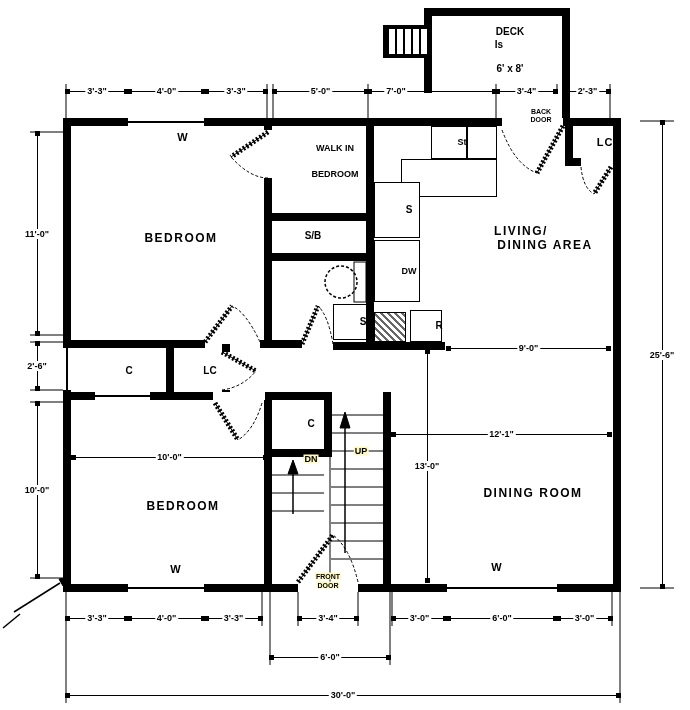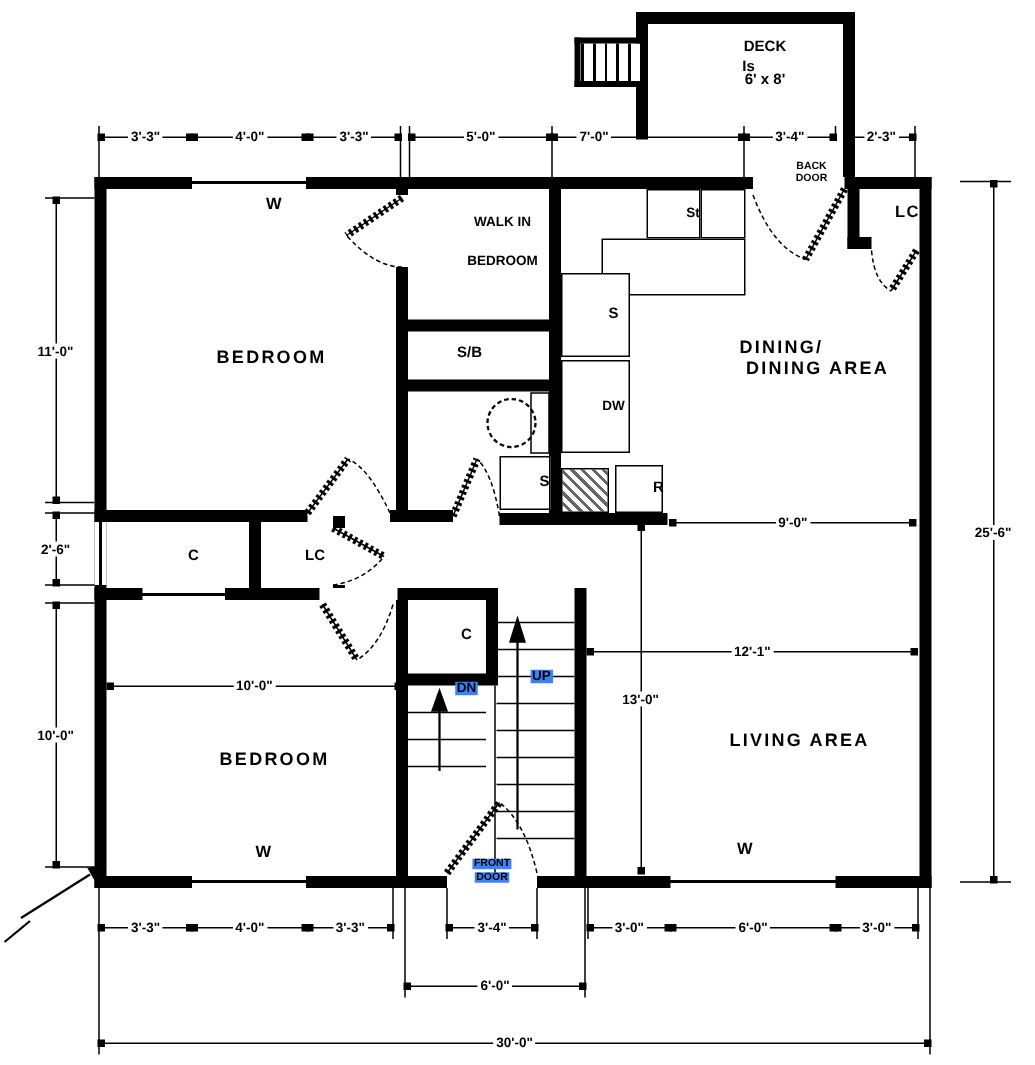--- a/index.html
+++ b/index.html
@@ -14,21 +14,21 @@
          background:repeating-linear-gradient(45deg,#fff 0 3px,#666 3px 5px);}
   .deck-stairs{position:absolute;border:4px solid #000;border-right:none;box-sizing:border-box;
          background:repeating-linear-gradient(90deg,#000 0 2px,#fff 2px 8px);}
   .lbl{position:absolute;transform:translate(-50%,-50%);font-weight:bold;line-height:1;
        text-align:center;white-space:nowrap;padding-left:26px;}
   .f7{font-size:7px;letter-spacing:0;}
   .f9{font-size:9px;}
   .f10{font-size:10px;}
   .f11{font-size:11px;letter-spacing:1px;}
   .f12{font-size:12px;letter-spacing:1.5px;}
-  .whitebg{background:#3b82f6;padding:0 1px;}
+  .whitebg{background:#fef9c3;padding:0 1px;}
   .dim-h{position:absolute;height:1px;background:#000;}
   .dim-h::before,.dim-h::after{content:"";position:absolute;top:-2px;width:5px;height:5px;background:#000;}
   .dim-h::before{left:-1px;} .dim-h::after{right:-1px;}
   .dim-label{position:absolute;background:#fff;padding:0 2px;font-size:9px;font-weight:bold;white-space:nowrap;}
   .dim-h .dim-label{left:50%;top:0;transform:translate(-50%,-50%);}
   .dim-h.lab-left .dim-label{left:28px;}
   .dim-v{position:absolute;width:1px;background:#000;}
   .dim-v::before,.dim-v::after{content:"";position:absolute;left:-2px;width:5px;height:5px;background:#000;}
   .dim-v::before{top:-1px;} .dim-v::after{bottom:-1px;}
   .dim-v .dim-label{top:50%;left:0;transform:translate(-50%,-50%);}
@@ -174,29 +174,29 @@
 
     <g stroke="#000" fill="#000">
       <line x1="14" y1="612" x2="60" y2="583" stroke-width="1.5"></line>
       <polygon points="70,577 63,586 59,579"></polygon>
       <line x1="3" y1="628" x2="20" y2="614" stroke-width="1.5"></line>
     </g>
   </svg>
 
   <div class="lbl f12" style="left:168px;top:238px">BEDROOM</div>
   <div class="lbl f12" style="left:170px;top:506px">BEDROOM</div>
-  <div class="lbl f12" style="left:520px;top:493px">LIVING AREA</div>
-  <div class="lbl f12" style="left:508px;top:231px">DINING/</div>
+  <div class="lbl f12" style="left:520px;top:493px">DINING ROOM</div>
+  <div class="lbl f12" style="left:508px;top:231px">LIVING/</div>
   <div class="lbl f12" style="left:532px;top:245px">DINING AREA</div>
   <div class="lbl f9" style="left:322px;top:148px">WALK IN</div>
   <div class="lbl f9" style="left:322px;top:174px">BEDROOM</div>
   <div class="lbl f10" style="left:300px;top:236px">S/B</div>
   <div class="lbl f10" style="left:497px;top:32px">DECK</div>
   <div class="lbl f10" style="left:486px;top:45px">Is</div>
-  <div class="lbl f10" style="left:497px;top:54px">6' x 8'</div>
+  <div class="lbl f10" style="left:497px;top:69px">6' x 8'</div>
   <div class="lbl f11" style="left:170px;top:137px">W</div>
   <div class="lbl f11" style="left:163px;top:569px">W</div>
   <div class="lbl f11" style="left:484px;top:567px">W</div>
   <div class="lbl f10" style="left:116px;top:371px">C</div>
   <div class="lbl f10" style="left:197px;top:371px">LC</div>
   <div class="lbl f10" style="left:298px;top:424px">C</div>
   <div class="lbl f11" style="left:592px;top:142px">LC</div>
   <div class="lbl f9" style="left:449px;top:142px">St</div>
   <div class="lbl f10" style="left:396px;top:210px">S</div>
   <div class="lbl f9" style="left:396px;top:271px">DW</div>

